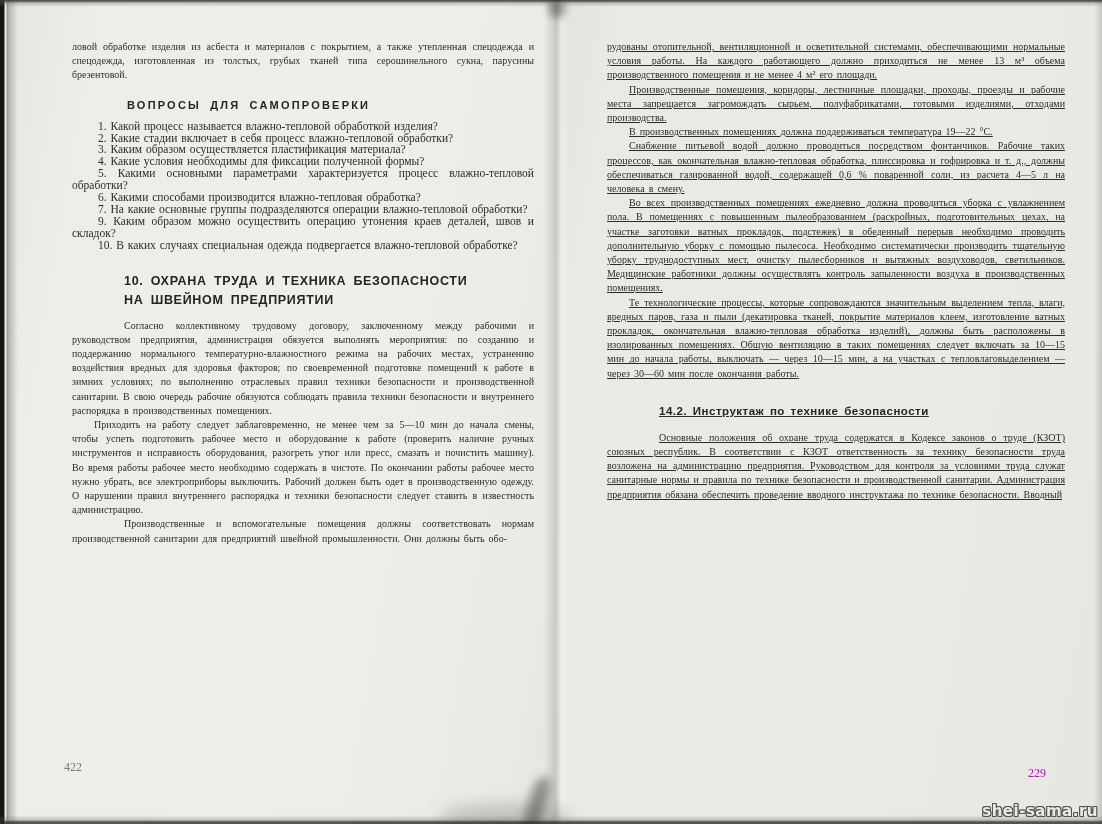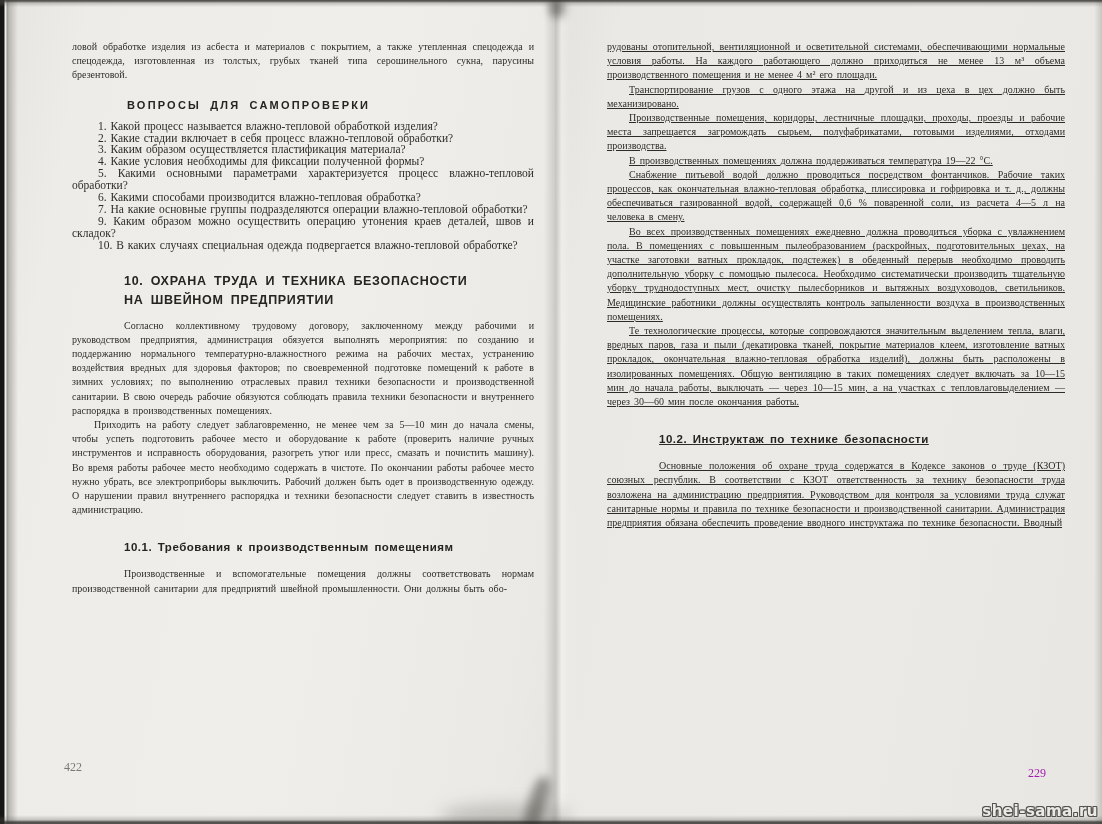--- a/index.html
+++ b/index.html
@@ -97,37 +97,35 @@
         <p>9. Каким образом можно осуществить операцию утонения краев деталей, швов и складок?</p>
         <p>10. В каких случаях специальная одежда подвергается влажно-тепловой обработке?</p>
       </div>
 
       <h2 class="chap">10. ОХРАНА ТРУДА И ТЕХНИКА БЕЗОПАСНОСТИ
 НА ШВЕЙНОМ ПРЕДПРИЯТИИ</h2>
 
       <p class="body-p after-head">Согласно коллективному трудовому договору, заключенному между рабочими и руководством предприятия, администрация обязуется выполнять мероприятия: по созданию и поддержанию нормального температурно-влажностного режима на рабочих местах, устранению воздействия вредных для здоровья факторов; по своевременной подготовке помещений к работе в зимних условиях; по выполнению отраслевых правил техники безопасности и производственной санитарии. В свою очередь рабочие обязуются соблюдать правила техники безопасности и внутреннего распорядка в производственных помещениях.</p>
       <p class="body-p">Приходить на работу следует заблаговременно, не менее чем за 5—10 мин до начала смены, чтобы успеть подготовить рабочее место и оборудование к работе (проверить наличие ручных инструментов и исправность оборудования, разогреть утюг или пресс, смазать и почистить машину). Во время работы рабочее место необходимо содержать в чистоте. По окончании работы рабочее место нужно убрать, все электроприборы выключить. Рабочий должен быть одет в производственную одежду. О нарушении правил внутреннего распорядка и техники безопасности следует ставить в известность администрацию.</p>
 
-      <h3 class="sect">10.1. Требования к производственным помещениям</h3>
 
       <p class="body-p after-head">Производственные и вспомогательные помещения должны соответствовать нормам производственной санитарии для предприятий швейной промышленности. Они должны быть обо-</p>
     </div>
   </div>
 
   <div class="page page-right">
     <div class="col">
       <p class="body-p cont">рудованы отопительной, вентиляционной и осветительной системами, обеспечивающими нормальные условия работы. На каждого работающего должно приходиться не менее 13 м³ объема производственного помещения и не менее 4 м² его площади.</p>
-      <p class="body-p">Транспортирование грузов с одного этажа на другой и из цеха в цех должно быть механизировано.</p>
       <p class="body-p">Производственные помещения, коридоры, лестничные площадки, проходы, проезды и рабочие места запрещается загромождать сырьем, полуфабрикатами, готовыми изделиями, отходами производства.</p>
       <p class="body-p">В производственных помещениях должна поддерживаться температура 19—22 °С.</p>
       <p class="body-p">Снабжение питьевой водой должно проводиться посредством фонтанчиков. Рабочие таких процессов, как окончательная влажно-тепловая обработка, плиссировка и гофрировка и т. д., должны обеспечиваться газированной водой, содержащей 0,6 % поваренной соли, из расчета 4—5 л на человека в смену.</p>
       <p class="body-p">Во всех производственных помещениях ежедневно должна проводиться уборка с увлажнением пола. В помещениях с повышенным пылеобразованием (раскройных, подготовительных цехах, на участке заготовки ватных прокладок, подстежек) в обеденный перерыв необходимо проводить дополнительную уборку с помощью пылесоса. Необходимо систематически производить тщательную уборку труднодоступных мест, очистку пылесборников и вытяжных воздуховодов, светильников. Медицинские работники должны осуществлять контроль запыленности воздуха в производственных помещениях.</p>
       <p class="body-p">Те технологические процессы, которые сопровождаются значительным выделением тепла, влаги, вредных паров, газа и пыли (декатировка тканей, покрытие материалов клеем, изготовление ватных прокладок, окончательная влажно-тепловая обработка изделий), должны быть расположены в изолированных помещениях. Общую вентиляцию в таких помещениях следует включать за 10—15 мин до начала работы, выключать — через 10—15 мин, а на участках с тепловлаговыделением — через 30—60 мин после окончания работы.</p>
 
-      <h3 class="sect">10.2. Инструктаж по технике безопасности</h3>
+      <h3 class="sect">14.2. Инструктаж по технике безопасности</h3>
 
       <p class="body-p after-head">Основные положения об охране труда содержатся в Кодексе законов о труде (КЗОТ) союзных республик. В соответствии с КЗОТ ответственность за технику безопасности труда возложена на администрацию предприятия. Руководством для контроля за условиями труда служат санитарные нормы и правила по технике безопасности и производственной санитарии. Администрация предприятия обязана обеспечить проведение вводного инструктажа по технике безопасности. Вводный</p>
     </div>
   </div>
 
   <div class="pagenum pn-left">422</div>
   <div class="pagenum pn-right">229</div>
 
   <div class="gutter"></div>
   <div class="gutter-top"></div>

